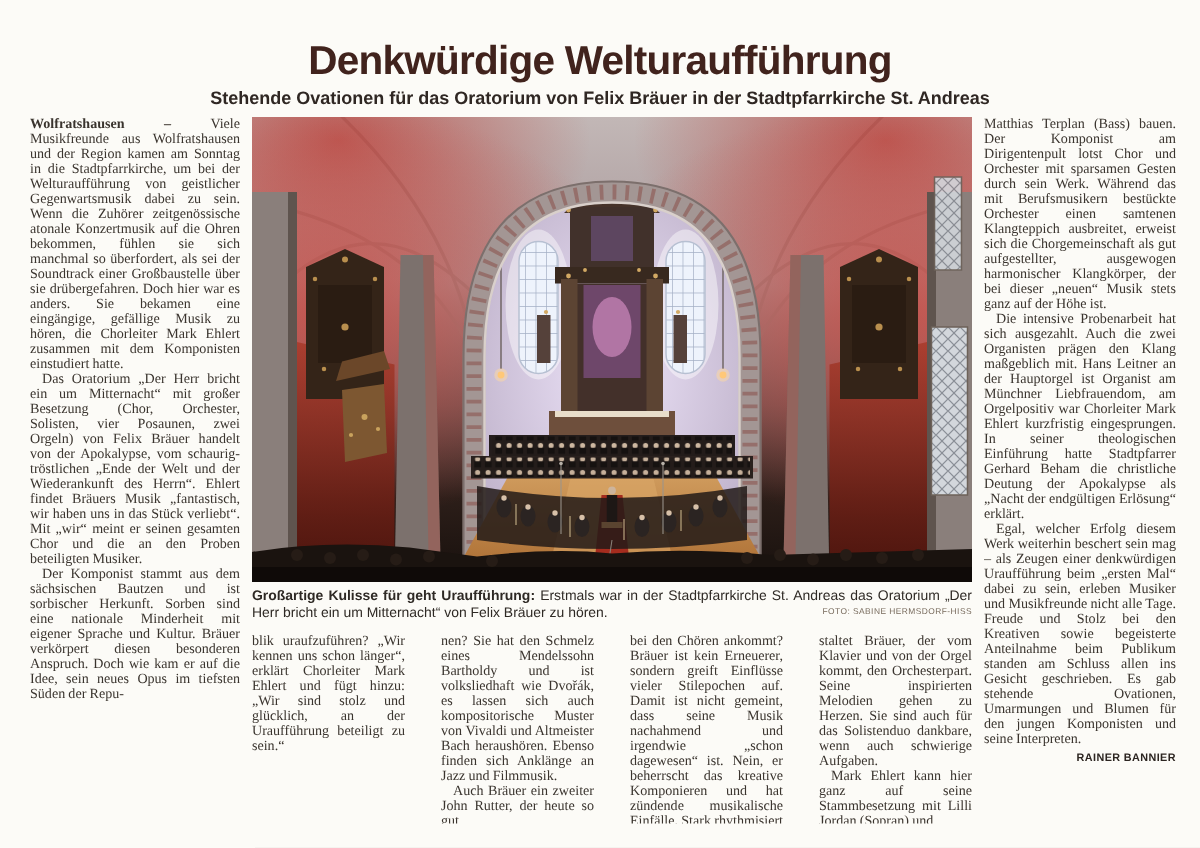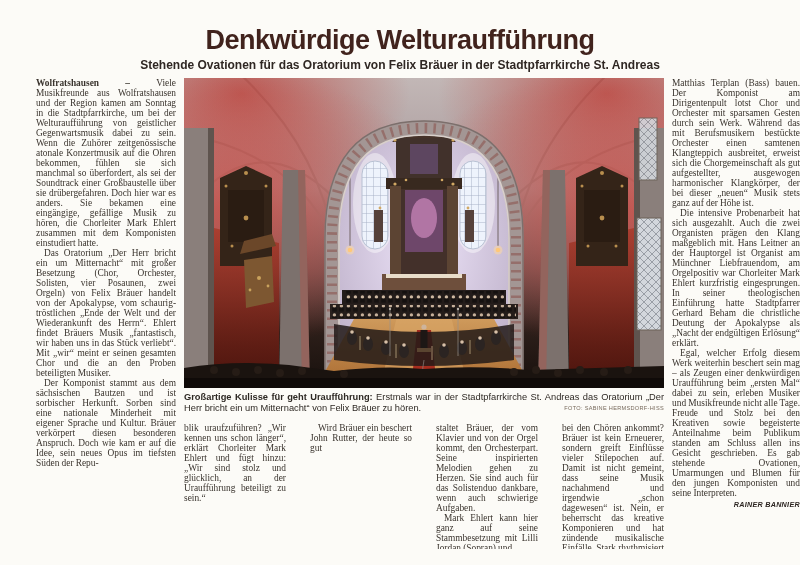--- a/index.html
+++ b/index.html
@@ -18,21 +18,21 @@
     font-weight:bold;font-size:27px;line-height:28px;letter-spacing:-0.5px;
     color:#41231d;
   }
   .subhead{
     margin:4px 0 0 0;
     font-family:"Liberation Sans", sans-serif;
     font-weight:bold;font-size:12px;line-height:15px;
     color:#2f2723;
   }
   
-  .body-grid{position:absolute;top:78px;left:36px;width:764px;display:flex;gap:8px;}
+  .body-grid{position:absolute;top:78px;left:20px;width:764px;display:flex;gap:8px;}
   .col p{
     margin:0;text-align:justify;
     font-size:9.4px;line-height:10px;
     word-spacing:-0.2px;
   }
   .col p.indent{text-indent:8px;}
   .col-1{width:140px;height:464px;overflow:hidden;}
   .middle{width:480px;}
   .col-right{width:128px;height:472px;overflow:hidden;}
   .mid-cols{display:flex;gap:24px;margin-top:9px;height:126px;overflow:hidden;}
@@ -48,21 +48,21 @@
   .caption .cap-lead{font-weight:bold;}
   .caption .credit{
     position:absolute;right:0;bottom:0;
     font-size:5.6px;letter-spacing:0.3px;color:#776a5c;
     font-family:"Liberation Sans", sans-serif;
   }
   .byline{
     float:right;
     font-family:"Liberation Sans", sans-serif;
     font-weight:bold;font-size:7.2px;letter-spacing:0.3px;
-    margin-top:2px;white-space:nowrap;color:#2c2521;font-style:italic;
+    margin-top:2px;white-space:nowrap;color:#2c2521;
   }
 </style>
 </head>
 <body>
 
 <div class="page">
 
   <div class="masthead">
     <h1 class="headline">Denkwürdige Welturaufführung</h1>
     <h2 class="subhead">Stehende Ovationen für das Oratorium von Felix Bräuer in der Stadtpfarrkirche St. Andreas</h2>
@@ -329,28 +329,29 @@
       <figcaption class="caption">
         <span class="cap-lead">Großartige Kulisse für geht Uraufführung:</span><span> Erstmals war in der Stadtpfarrkirche St. Andreas das Oratorium „Der Herr bricht ein um Mitternacht“ von Felix Bräuer zu hören.</span>
         <span class="credit">FOTO: SABINE HERMSDORF-HISS</span>
       </figcaption>
 
       <div class="mid-cols">
         <div class="col">
             <p>blik uraufzuführen? „Wir kennen uns schon länger“, erklärt Chorleiter Mark Ehlert und fügt hinzu: „Wir sind stolz und glücklich, an der Uraufführung beteiligt zu sein.“</p>
           </div>
         <div class="col">
-            <p class="indent">Wird Bräuer ein beschert John Rutter, der heute so gut</p>
+            <p>nen? Sie hat den Schmelz eines Mendelssohn Bartholdy und ist volksliedhaft wie Dvořák, es lassen sich auch kompositorische Muster von Vivaldi und Altmeister Bach heraushören. Ebenso finden sich Anklänge an Jazz und Filmmusik.</p>
+            <p class="indent">Auch Bräuer ein zweiter John Rutter, der heute so gut</p>
+          </div>
+        <div class="col">
+            <p>bei den Chören ankommt? Bräuer ist kein Erneuerer, sondern greift Einflüsse vieler Stilepochen auf. Damit ist nicht gemeint, dass seine Musik nachahmend und irgendwie „schon dagewesen“ ist. Nein, er beherrscht das kreative Komponieren und hat zündende musikalische Einfälle. Stark rhythmisiert ge-</p>
           </div>
         <div class="col">
             <p>staltet Bräuer, der vom Klavier und von der Orgel kommt, den Orchesterpart. Seine inspirierten Melodien gehen zu Herzen. Sie sind auch für das Solistenduo dankbare, wenn auch schwierige Aufgaben.</p>
             <p class="indent">Mark Ehlert kann hier ganz auf seine Stammbesetzung mit Lilli Jordan (Sopran) und</p>
-          </div>
-        <div class="col">
-            <p>bei den Chören ankommt? Bräuer ist kein Erneuerer, sondern greift Einflüsse vieler Stilepochen auf. Damit ist nicht gemeint, dass seine Musik nachahmend und irgendwie „schon dagewesen“ ist. Nein, er beherrscht das kreative Komponieren und hat zündende musikalische Einfälle. Stark rhythmisiert ge-</p>
           </div>
       </div>
     </div>
 
     <div class="col col-right">
         <p>Matthias Terplan (Bass) bauen. Der Komponist am Dirigentenpult lotst Chor und Orchester mit sparsamen Gesten durch sein Werk. Während das mit Berufsmusikern bestückte Orchester einen samtenen Klangteppich ausbreitet, erweist sich die Chorgemeinschaft als gut aufgestellter, ausgewogen harmonischer Klangkörper, der bei dieser „neuen“ Musik stets ganz auf der Höhe ist.</p>
         <p class="indent">Die intensive Probenarbeit hat sich ausgezahlt. Auch die zwei Organisten prägen den Klang maßgeblich mit. Hans Leitner an der Hauptorgel ist Organist am Münchner Liebfrauendom, am Orgelpositiv war Chorleiter Mark Ehlert kurzfristig eingesprungen. In seiner theologischen Einführung hatte Stadtpfarrer Gerhard Beham die christliche Deutung der Apokalypse als „Nacht der endgültigen Erlösung“ erklärt.</p>
         <p class="indent">Egal, welcher Erfolg diesem Werk weiterhin beschert sein mag – als Zeugen einer denkwürdigen Uraufführung beim „ersten Mal“ dabei zu sein, erleben Musiker und Musikfreunde nicht alle Tage. Freude und Stolz bei den Kreativen sowie begeisterte Anteilnahme beim Publikum standen am Schluss allen ins Gesicht geschrieben. Es gab stehende Ovationen, Umarmungen und Blumen für den jungen Komponisten und seine Interpreten.<span class="byline">RAINER BANNIER</span></p>
       </div>
   </div>

